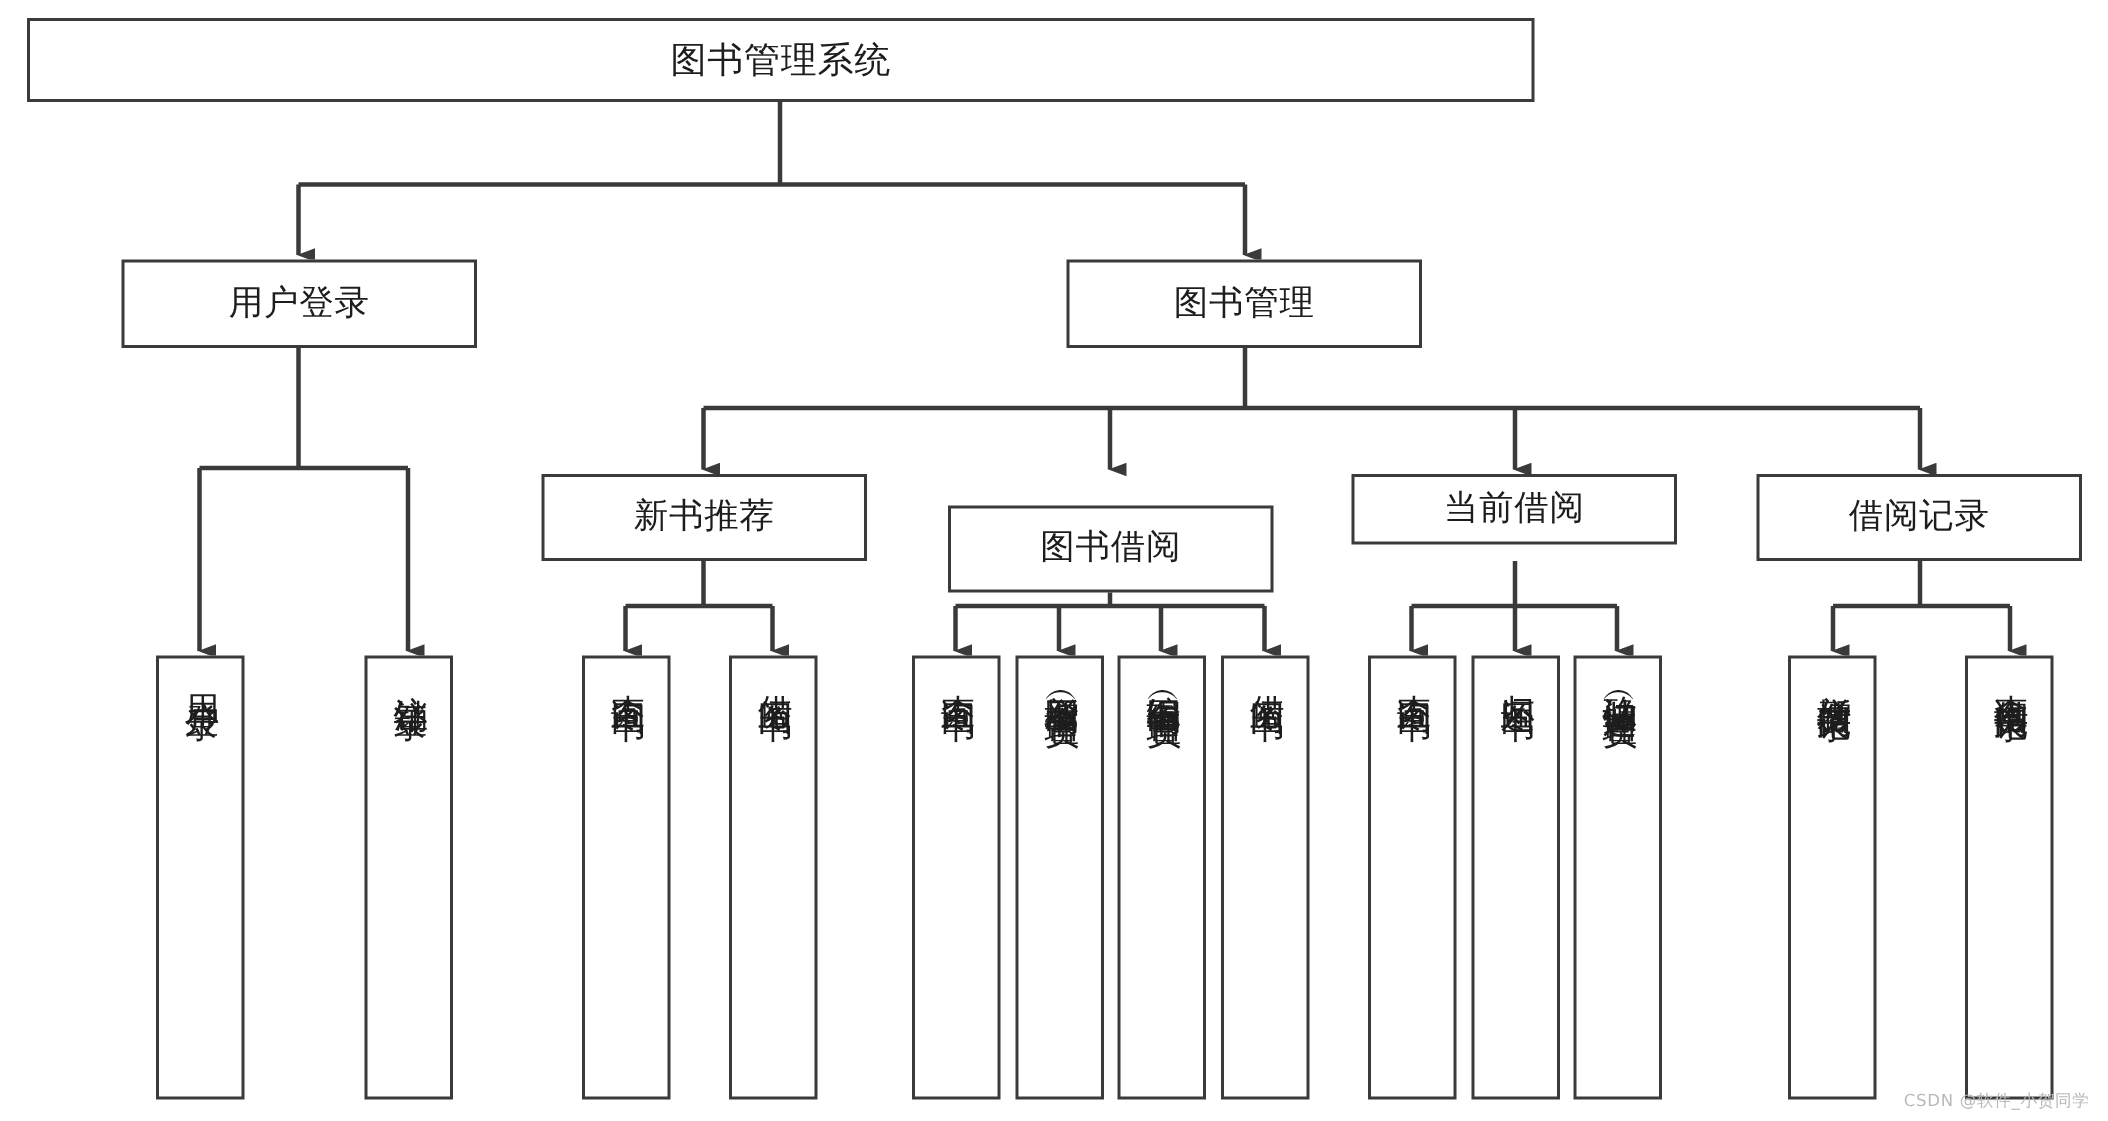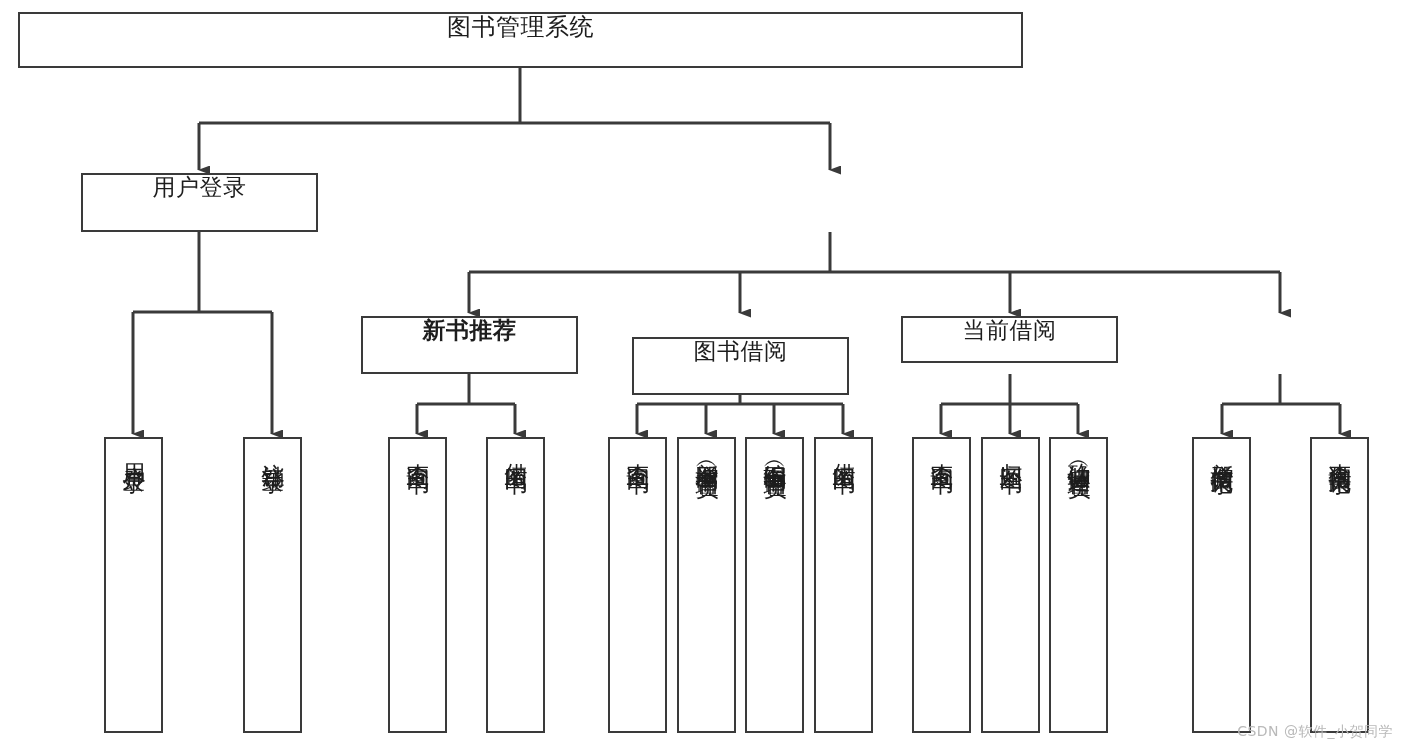--- a/index.html
+++ b/index.html
@@ -22,21 +22,21 @@
     width: 1405px;
     height: 747px;
     pointer-events: none;
   }
   .node {
     position: absolute;
     box-sizing: border-box;
     background: #ffffff;
     border: 2px solid #3a3a3a;
     display: flex;
-    align-items: flex-start;
+    align-items: center;
     justify-content: center;
     color: #1d1d1d;
   }
   .node .lbl {
     display: block;
     line-height: 1.12;
     letter-spacing: 0.5px;
   }
   
   .h-node .lbl {
@@ -60,21 +60,21 @@
     white-space: nowrap;
     text-align: left;
   }
   .v-node.tall .lbl {
     letter-spacing: 2px;
   }
   #watermark {
     position: absolute;
     right: 12px;
     bottom: 6px;
-    font-size: 14px;
+    font-size: 11px;
     color: #b9b9b9;
     white-space: nowrap;
     font-family: "DejaVu Sans", "Liberation Sans", sans-serif;
     letter-spacing: 0.5px;
   }
 </style>
 </head>
 <body>
 
 <div id="canvas">
@@ -130,30 +130,36 @@
     </g>
   </svg>
 
   <div class="node h-node root" style="left:18px; top:12px; width:1005px; height:56px;">
     <span class="lbl">图书管理系统</span>
   </div>
 
   <div class="node h-node" style="left:81px; top:173px; width:237px; height:59px;">
     <span class="lbl">用户登录</span>
   </div>
-
-  <div class="node h-node" style="left:361px; top:316px; width:217px; height:58px;font-weight:bold;">
+  <div class="node h-node" style="left:711px; top:173px; width:237px; height:59px;">
+    <span class="lbl">图书管理</span>
+  </div>
+
+  <div class="node h-node" style="left:361px; top:316px; width:217px; height:58px;">
     <span class="lbl">新书推荐</span>
   </div>
   <div class="node h-node" style="left:632px; top:316px; width:217px; height:58px;margin-top:21px;">
     <span class="lbl">图书借阅</span>
   </div>
   <div class="node h-node" style="left:901px; top:316px; width:217px; height:47px;">
     <span class="lbl">当前借阅</span>
   </div>
+  <div class="node h-node" style="left:1171px; top:316px; width:217px; height:58px;">
+    <span class="lbl">借阅记录</span>
+  </div>
 
   <div class="node v-node" style="left:104px; top:437px; width:59px; height:296px;">
     <span class="lbl">用户登录</span>
   </div>
   <div class="node v-node" style="left:243px; top:437px; width:59px; height:296px;">
     <span class="lbl">注销登录</span>
   </div>
 
   <div class="node v-node" style="left:388px; top:437px; width:59px; height:296px;">
     <span class="lbl">查询图书</span>

